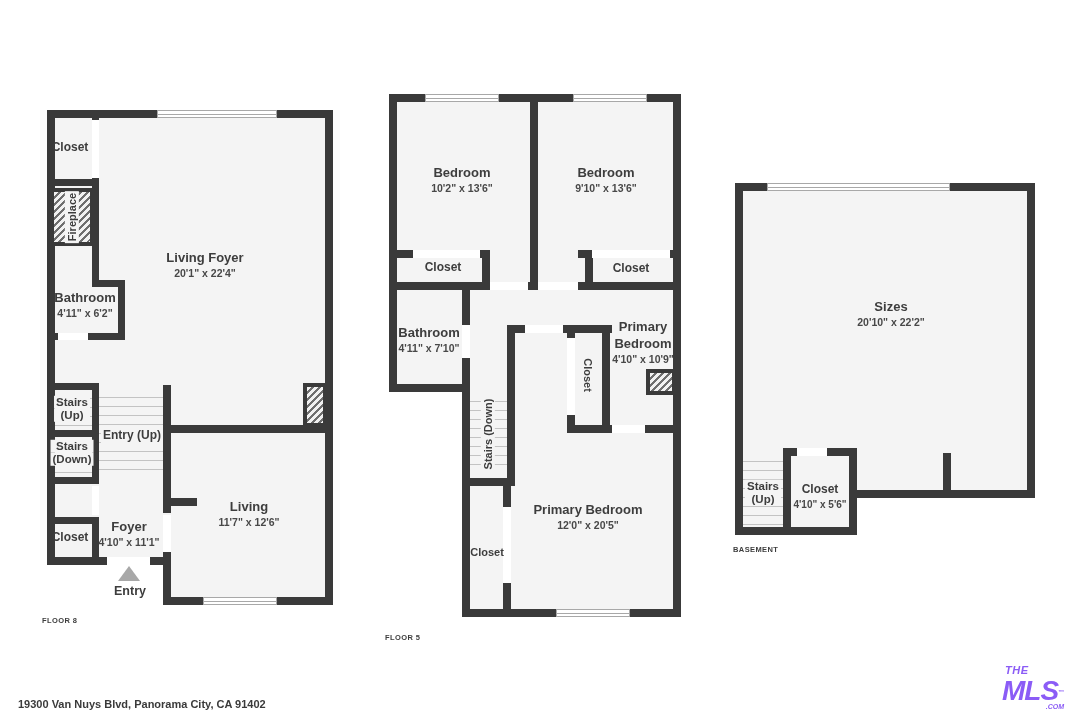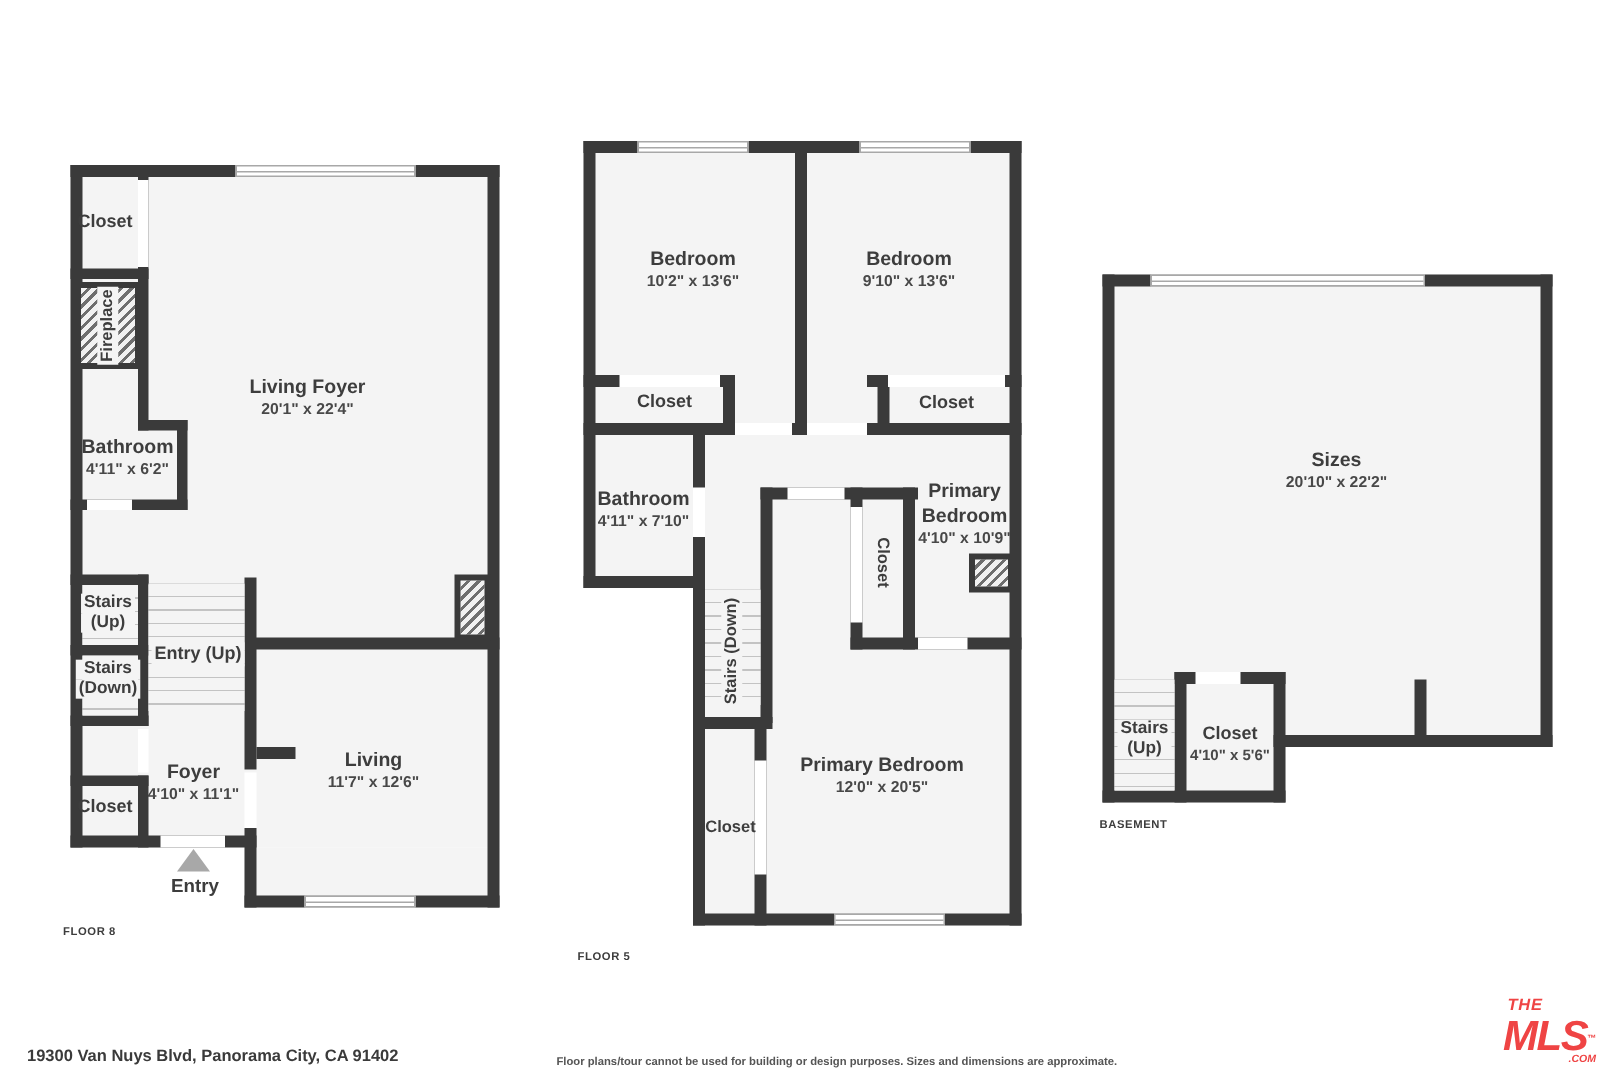--- a/index.html
+++ b/index.html
@@ -22,21 +22,21 @@
   .one .rn{font-size:12px}
   .wrap{white-space:normal;width:88px}
   .rot{transform:translate(-50%,-50%) rotate(-90deg)}
   .rot90{transform:translate(-50%,-50%) rotate(90deg)}
   .bgpad{background:#f4f4f4;padding:0 2px}
   .tag{position:absolute;font-size:7.5px;font-weight:700;letter-spacing:.4px;color:#3d3d3d}
   .tri{width:0;height:0;border-left:11px solid transparent;border-right:11px solid transparent;
        border-bottom:15px solid #a8a8a8;position:absolute}
   .addr{position:absolute;left:18px;top:698px;font-size:11px;font-weight:700;color:#3a3a3a}
   .disc{position:absolute;left:371px;top:703px;font-size:7.5px;font-weight:700;color:#555}
-  .logo{position:absolute;left:1002px;top:661px;width:62px;color:#ef4444;font-style:italic;
+  .logo{position:absolute;left:1002px;top:661px;width:62px;color:#8b5cf6;font-style:italic;
         font-weight:800;line-height:1;text-align:left}
   .logo .the{font-size:11px;letter-spacing:.5px;margin-left:3px}
   .logo .mls{font-size:28px;letter-spacing:-1px}
   .logo .tm{font-size:6px;vertical-align:super;font-style:normal}
   .logo .com{display:block;font-size:7px;text-align:right;margin-top:-2px}
 </style>
 </head>
 <body>
 
 <div id="canvas">
@@ -102,21 +102,21 @@
         <div class="rn bgpad">Stairs</div>
         <div class="rn bgpad">(Up)</div>
       </div>
     <div class="room sm" style="left:72px;top:453px">
         <div class="rn bgpad">Stairs</div>
         <div class="rn bgpad">(Down)</div>
       </div>
     <div class="room one" style="left:132px;top:436px">
         <div class="rn bgpad">Entry (Up)</div>
       </div>
-    <div class="room" style="left:129px;top:522px">
+    <div class="room" style="left:129px;top:534px">
         <div class="rn">Foyer</div>
         <div class="rd">4'10" x 11'1"</div>
       </div>
     <div class="room one" style="left:70px;top:538px">
         <div class="rn">Closet</div>
       </div>
     <div class="room" style="left:249px;top:514px">
         <div class="rn">Living</div>
         <div class="rd">11'7" x 12'6"</div>
       </div>
@@ -236,20 +236,19 @@
         <div class="rn bgpad">(Up)</div>
       </div>
     <div class="room" style="left:820px;top:496px">
         <div class="rn" style="font-size:12px">Closet</div>
         <div class="rd" style="font-size:10px">4'10" x 5'6"</div>
       </div>
     <div class="tag" style="left:733px;top:545px">BASEMENT</div>
   </div>
 
   <div class="addr">19300 Van Nuys Blvd, Panorama City, CA 91402</div>
-  <div class="disc">Floor plans/tour cannot be used for building or design purposes. Sizes and dimensions are approximate.</div>
   <div class="logo">
     <span class="the">THE</span>
     <div><span class="mls">MLS</span><span class="tm">™</span></div>
     <span class="com">.COM</span>
   </div>
 
 </div>
 
 </body></html>

